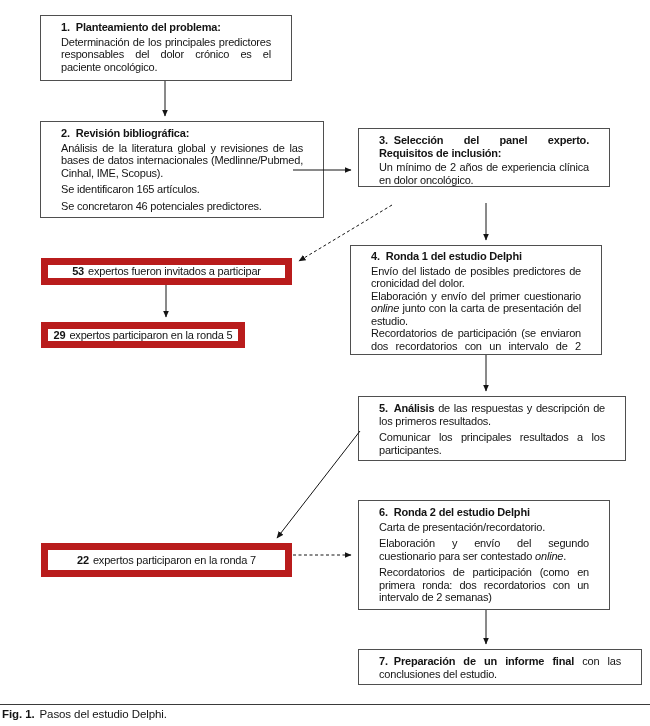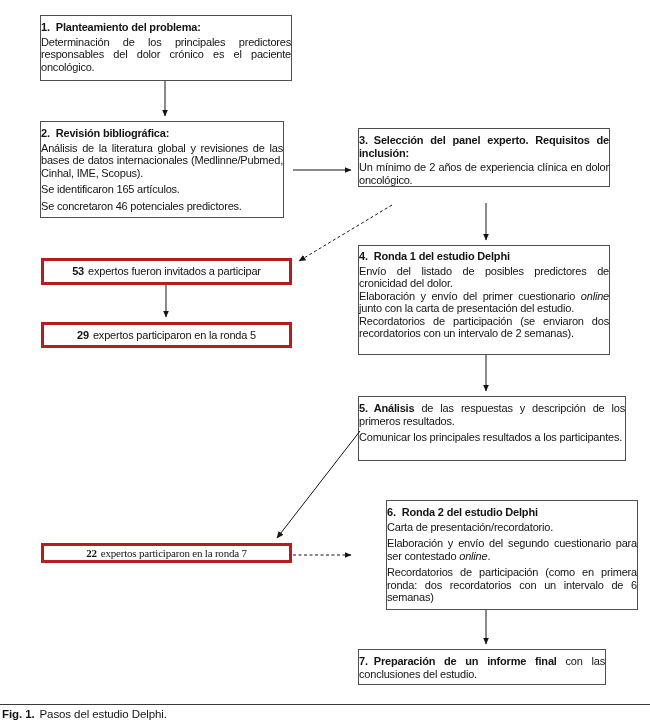--- a/index.html
+++ b/index.html
@@ -12,33 +12,33 @@
     font-size: 11px;
     letter-spacing: -0.2px;
     line-height: 12.5px;
     color: #141414;
   }
   .box {
     position: absolute;
     background: #ffffff;
     border: 1px solid #4f4f4f;
     box-sizing: border-box;
-    padding: 5px 0;
+    padding: 5px 20px;
     overflow: hidden;
   }
   .box p { margin: 0; text-align: justify; }
   .box p.gap { margin-top: 4px; }
   .box p.title { text-align: left; margin-bottom: 2px; }
   .b { font-weight: bold; }
   .i { font-style: italic; }
   .num { font-weight: bold; margin-right: 6px; }
   .statbox {
     position: absolute;
     background: #ffffff;
-    border: 3px solid #b91c1c;
+    border: 7px solid #b91c1c;
     box-sizing: border-box;
     display: flex;
     align-items: center;
     justify-content: center;
     text-align: center;
     white-space: nowrap;
   }
   .statbox .b { margin-right: 4px; }
   .arrows {
     position: absolute;
@@ -64,68 +64,68 @@
 </head>
 <body>
 
 <div class="canvas">
 
   <div class="box" style="left:40px; top:15px; width:252px; height:66px;">
     <p class="title"><span class="num">1.</span><span class="b">Planteamiento del problema:</span></p>
     <p>Determinación de los principales predictores responsables del dolor crónico es el paciente oncológico.</p>
   </div>
 
-  <div class="box" style="left:40px; top:121px; width:244px; height:97px;">
+  <div class="box" style="left:40px; top:121px; width:284px; height:97px;">
     <p class="title"><span class="num">2.</span><span class="b">Revisión bibliográfica:</span></p>
     <p>Análisis de la literatura global y revisiones de las bases de datos internacionales (Medlinne/Pubmed, Cinhal, IME, Scopus).</p>
     <p class="gap">Se identificaron 165 artículos.</p>
     <p class="gap">Se concretaron 46 potenciales predictores.</p>
   </div>
 
   <div class="box" style="left:358px; top:128px; width:252px; height:59px;">
     <p class="title" style="text-align:justify;"><span class="num">3.</span><span class="b">Selección del panel experto. Requisitos de inclusión:</span></p>
     <p>Un mínimo de 2 años de experiencia clínica en dolor oncológico.</p>
     <p>Actividad clínica o investigadora activa.</p>
   </div>
 
   <div class="statbox" style="left:41px; top:258px; width:251px; height:27px;">
     <span class="b">53</span>
     <span>expertos fueron invitados a participar</span>
   </div>
 
-  <div class="statbox" style="left:41px; top:322px; width:251px; height:26px;">
+  <div class="statbox" style="left:41px; top:322px; width:204px; height:26px;">
     <span class="b">29</span>
     <span>expertos participaron en la ronda 5</span>
   </div>
 
-  <div class="box" style="left:358px; top:245px; width:252px; height:110px; padding-top:4px;">
+  <div class="box" style="left:350px; top:245px; width:252px; height:110px; padding-top:4px;">
     <p class="title"><span class="num">4.</span><span class="b">Ronda 1 del estudio Delphi</span></p>
     <p>Envío del listado de posibles predictores de cronicidad del dolor.</p>
     <p><span>Elaboración y envío del primer cuestionario </span><span class="i">online</span><span> junto con la carta de presentación del estudio.</span></p>
     <p>Recordatorios de participación (se enviaron dos recordatorios con un intervalo de 2 semanas).</p>
   </div>
 
   <div class="box" style="left:358px; top:396px; width:268px; height:65px;">
     <p><span class="num">5.</span><span class="b">Análisis</span><span> de las respuestas y descripción de los primeros resultados.</span></p>
     <p class="gap">Comunicar los principales resultados a los participantes.</p>
   </div>
 
-  <div class="statbox" style="left:41px; top:543px; width:251px; height:20px;font-family:Liberation Serif, serif;">
+  <div class="statbox" style="left:41px; top:543px; width:251px; height:34px;">
     <span class="b">22</span>
     <span>expertos participaron en la ronda 7</span>
   </div>
 
-  <div class="box" style="left:358px; top:500px; width:252px; height:110px;margin-left:28px;">
+  <div class="box" style="left:358px; top:500px; width:252px; height:110px;">
     <p class="title"><span class="num">6.</span><span class="b">Ronda 2 del estudio Delphi</span></p>
     <p>Carta de presentación/recordatorio.</p>
     <p class="gap"><span>Elaboración y envío del segundo cuestionario para ser contestado </span><span class="i">online</span><span>.</span></p>
-    <p class="gap">Recordatorios de participación (como en primera ronda: dos recordatorios con un intervalo de 6 semanas)</p>
+    <p class="gap">Recordatorios de participación (como en primera ronda: dos recordatorios con un intervalo de 2 semanas)</p>
   </div>
 
-  <div class="box" style="left:358px; top:649px; width:248px; height:36px;">
+  <div class="box" style="left:358px; top:649px; width:284px; height:36px;">
     <p><span class="num">7.</span><span class="b">Preparación de un informe final</span><span> con las conclusiones del estudio.</span></p>
   </div>
 
   <svg class="arrows" width="650" height="726" viewBox="0 0 650 726">
     <defs>
       <marker id="ah" markerWidth="8" markerHeight="7" refX="6.5" refY="3" orient="auto">
         <path d="M0,0 L7,3 L0,6 Z" fill="#141414"></path>
       </marker>
     </defs>
     <line x1="165" y1="81" x2="165" y2="116" marker-end="url(#ah)"></line>

